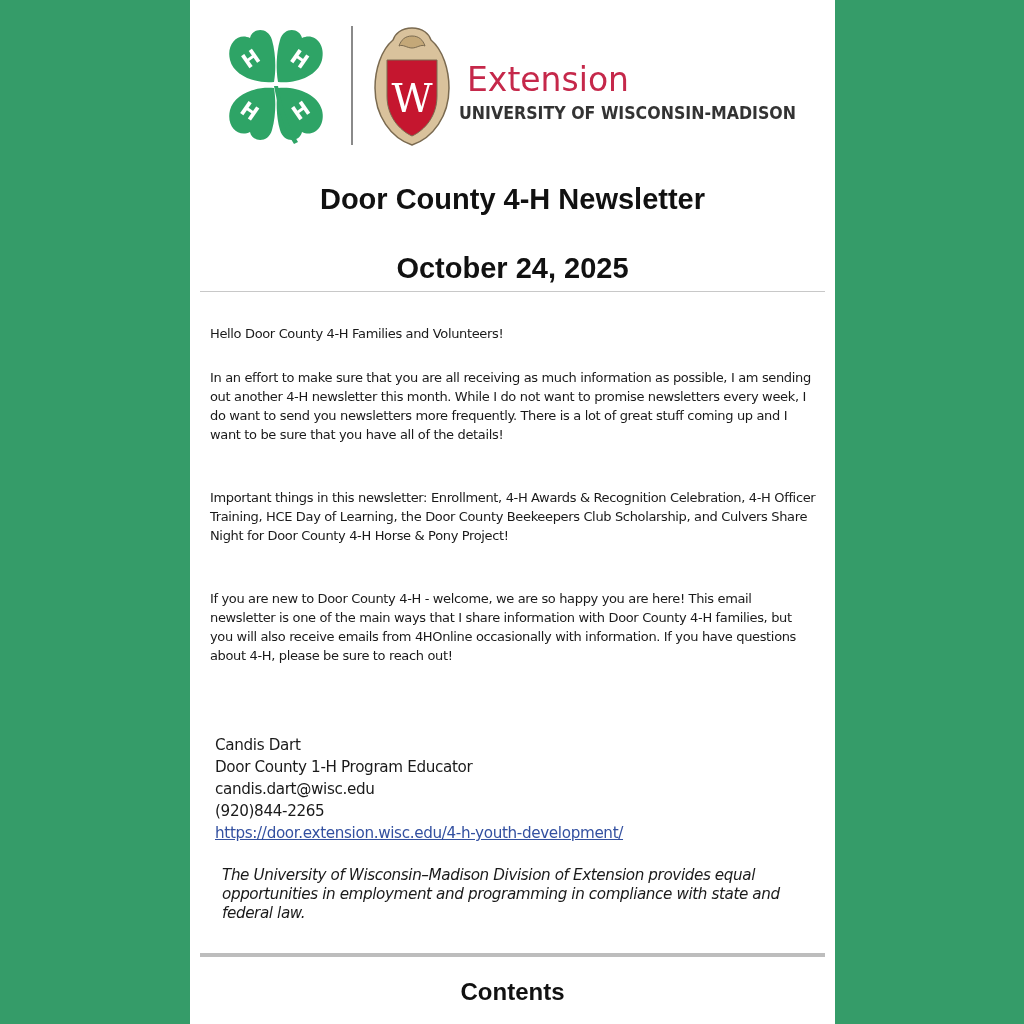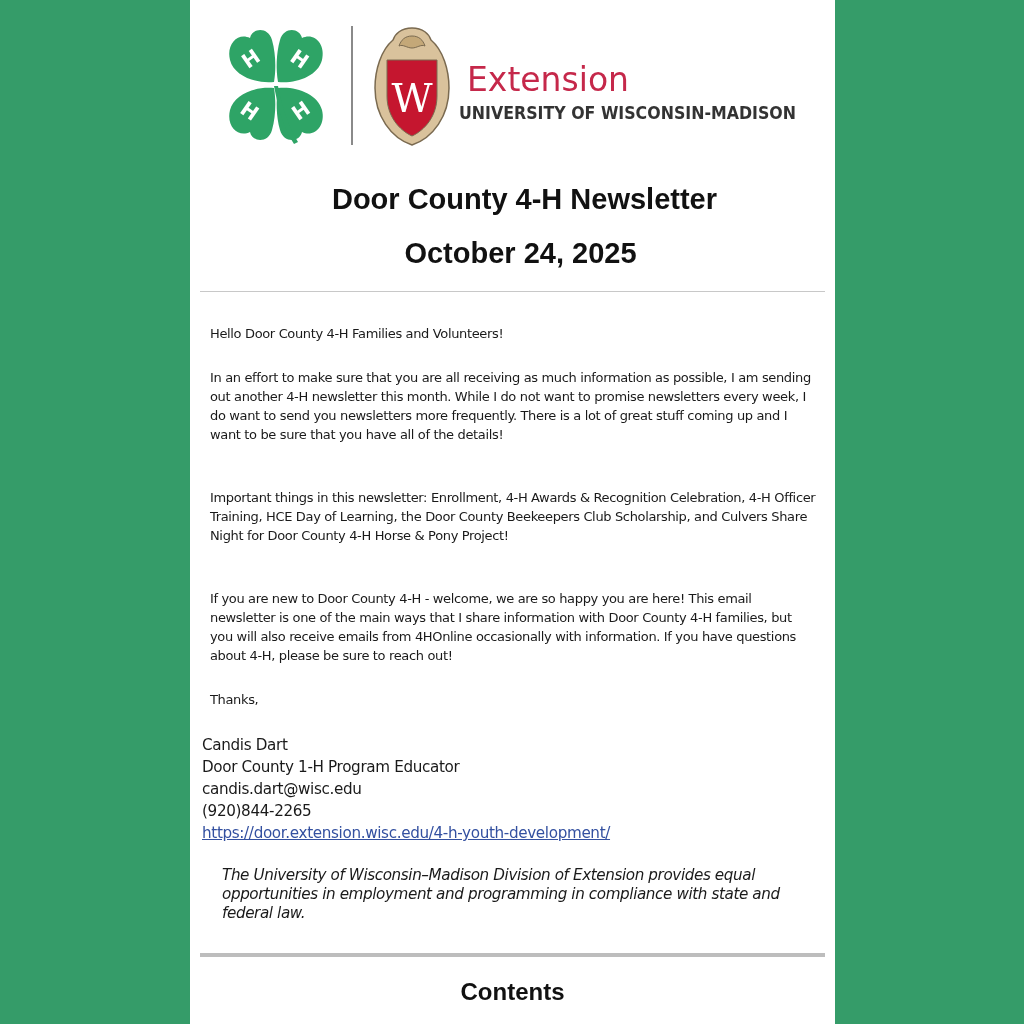--- a/index.html
+++ b/index.html
@@ -5,30 +5,30 @@
     html, body { margin:0; padding:0; }
     body { width:1024px; height:1024px; overflow:hidden; background:#359c69; font-family:"DejaVu Sans", sans-serif; }
     .page { position:absolute; left:190px; top:0; width:645px; height:1024px; background:#ffffff; }
     .header { position:absolute; left:0; top:0; width:645px; height:170px; }
     .clover { position:absolute; left:26px; top:26px; width:120px; height:120px; }
     .vdiv { position:absolute; left:161px; top:26px; width:2px; height:119px; background:#8a8a8a; }
     .crest { position:absolute; left:183px; top:26px; width:78px; height:121px; }
     .ext-word { position:absolute; left:277px; top:60px; font-family:"DejaVu Sans", sans-serif; font-size:33px; color:#c5284a; letter-spacing:0px; }
     .uw-word { position:absolute; left:269px; top:103px; font-family:"DejaVu Sans", sans-serif; font-size:17px; font-weight:bold; color:#333333; letter-spacing:0px; white-space:nowrap; transform:scaleX(0.93); transform-origin:left top; }
     .title { position:absolute; left:0; width:645px; text-align:center; font-family:"Liberation Sans", sans-serif; font-weight:bold; color:#111; font-size:29px; }
-    .t1 { top:183px;padding-left:12px; }
-    .t2 { top:237px;margin-left:8px; }
+    .t1 { top:183px; }
+    .t2 { top:252px; }
     .hr-thin { position:absolute; left:10px; top:291px; width:625px; height:1px; background:#c8c8c8; }
     .body-text { position:absolute; left:20px; width:608px; font-family:"DejaVu Sans", sans-serif; font-size:13px; line-height:19px; color:#1a1a1a; letter-spacing:-0.35px; }
     .p1 { top:324px; }
     .p2 { top:368px; }
     .p3 { top:488px; }
     .p4 { top:589px; }
     .p5 { top:690px; }
-    .sig { position:absolute; left:12px; top:734px; font-family:"DejaVu Sans", sans-serif; font-size:15.2px; line-height:22px; color:#1a1a1a; letter-spacing:-0.35px; }
+    .sig { position:absolute; left:25px; top:734px; font-family:"DejaVu Sans", sans-serif; font-size:15.2px; line-height:22px; color:#1a1a1a; letter-spacing:-0.35px; }
     .sig a { color:#3350a0; text-decoration:underline; }
     .disclaimer { position:absolute; left:32px; top:866px; width:610px; font-family:"DejaVu Sans", sans-serif; font-style:italic; font-size:15.2px; line-height:19px; color:#1a1a1a; letter-spacing:-0.4px; }
     .hr-thick { position:absolute; left:10px; top:953px; width:625px; height:4px; background:#bdbdbd; }
     .contents { position:absolute; left:0; top:978px; width:645px; text-align:center; font-family:"Liberation Sans", sans-serif; font-weight:bold; font-size:24px; color:#111; }
   </style>
 </head>
 <body>
 
 <div class="page">
 
@@ -60,21 +60,20 @@
   </div>
 
   <div class="title t1">Door County 4-H Newsletter</div>
   <div class="title t2">October 24, 2025</div>
   <div class="hr-thin"></div>
 
   <div class="body-text p1">Hello Door County 4-H Families and Volunteers!</div>
   <div class="body-text p2">In an effort to make sure that you are all receiving as much information as possible, I am sending out another 4-H newsletter this month.  While I do not want to promise newsletters every week, I do want to send you newsletters more frequently.  There is a lot of great stuff coming up and I want to be sure that you have all of the details!</div>
   <div class="body-text p3">Important things in this newsletter:  Enrollment, 4-H Awards &amp; Recognition Celebration, 4-H Officer Training, HCE Day of Learning, the Door County Beekeepers Club Scholarship, and Culvers Share Night for Door County 4-H Horse &amp; Pony Project!</div>
   <div class="body-text p4">If you are new to Door County 4-H - welcome, we are so happy you are here!  This email newsletter is one of the main ways that I share information with Door County 4-H families, but you will also receive emails from 4HOnline occasionally with information.  If you have questions about 4-H, please be sure to reach out!</div>
-  <div class="body-text p5">Thanks,</div>
 
   <div class="sig">
     <div>Candis Dart</div>
     <div>Door County 1-H Program Educator</div>
     <div>candis.dart@wisc.edu</div>
     <div>(920)844-2265</div>
     <div><a>https://door.extension.wisc.edu/4-h-youth-development/</a></div>
   </div>
 
   <div class="disclaimer">The University of Wisconsin–Madison Division of Extension provides equal opportunities in employment and programming in compliance with state and federal law.</div>

